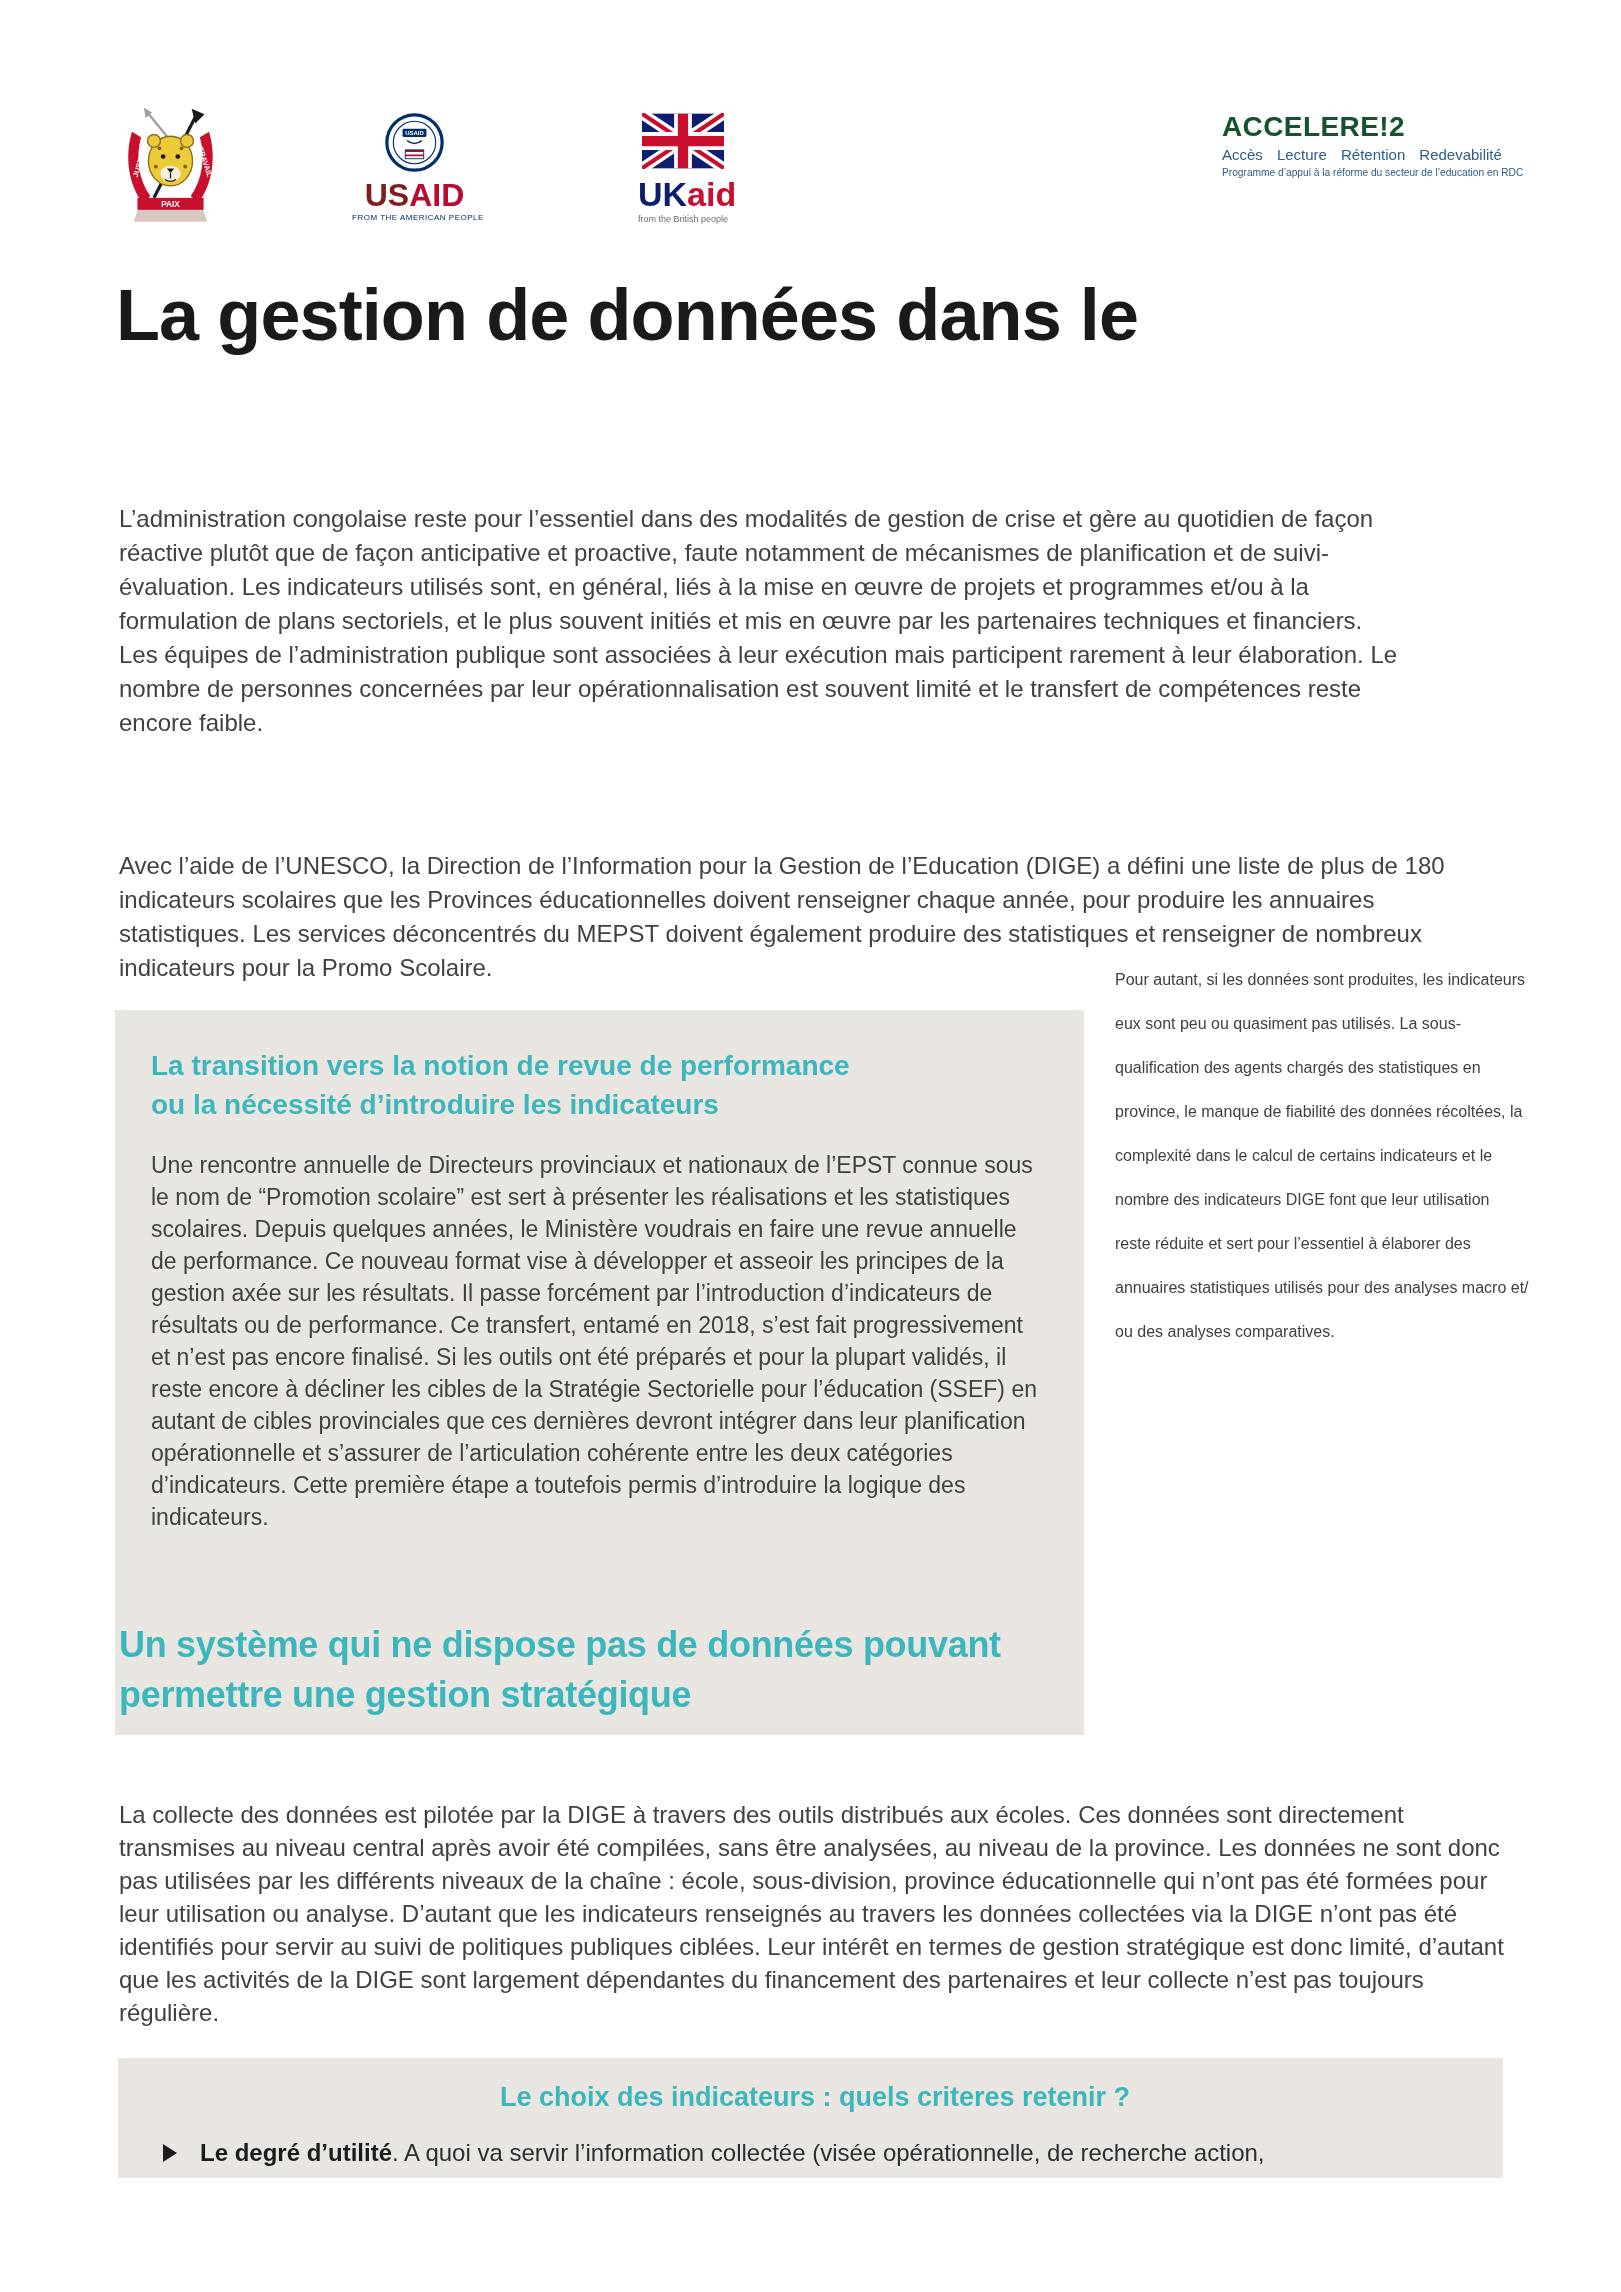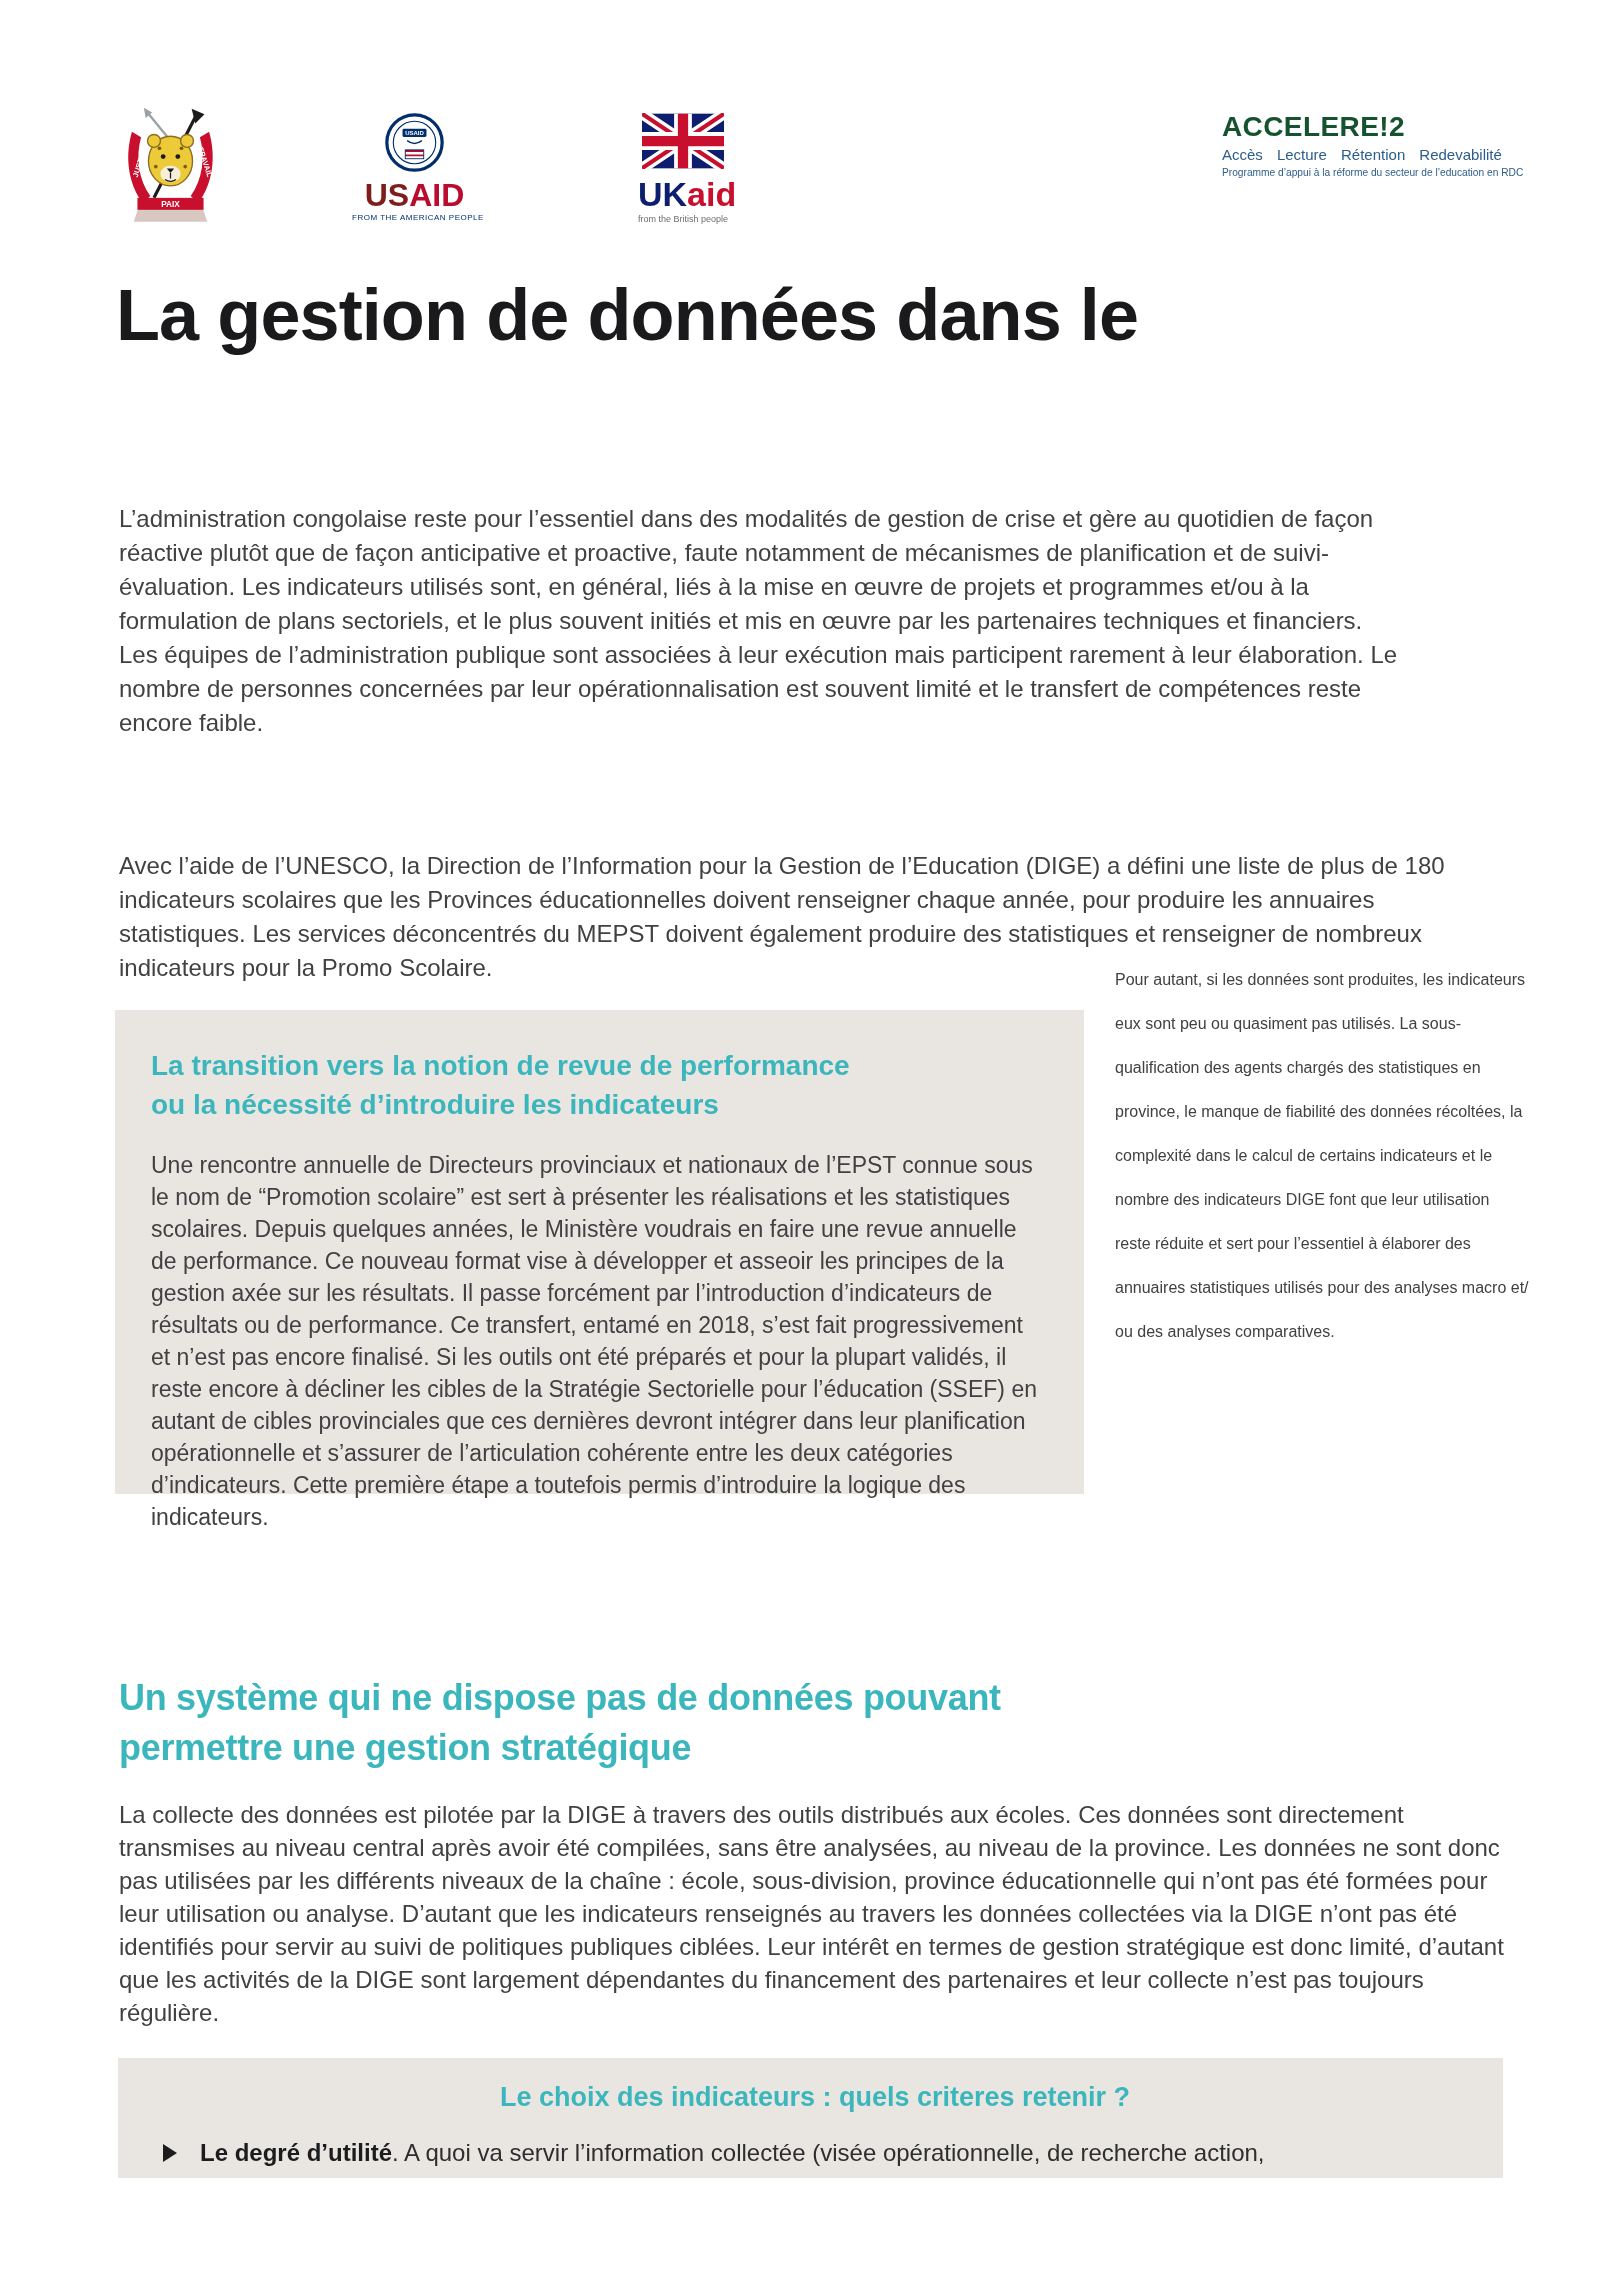--- a/index.html
+++ b/index.html
@@ -30,27 +30,27 @@
     font-size:72px;line-height:107px;font-weight:bold;color:#1a1a1c;letter-spacing:-0.9px;
   }
   .body-text{font-size:24px;line-height:34px;color:#414042;}
   .intro{position:absolute;left:119px;top:502px;width:1281px;}
   .h2{
     font-size:36px;line-height:50px;font-weight:bold;color:#3bb6bc;letter-spacing:-0.3px;
   }
   .h2-1{position:absolute;left:119px;top:781px;width:1343px;}
   .p1{position:absolute;left:119px;top:849px;width:1343px;}
   .callout1{
-    position:absolute;left:115px;top:1010px;width:969px;height:484px;
+    position:absolute;left:115px;top:1010px;width:969px;height:725px;
     background:#e9e6e1;box-sizing:border-box;padding:36px 36px 0 36px;
   }
   .callout-heading{font-size:28px;line-height:39px;font-weight:bold;color:#3bb6bc;}
   .callout-body{font-size:23px;line-height:32px;color:#414042;margin-top:25px;}
   .aside{position:absolute;left:1115px;top:958px;width:414px;font-size:16px;line-height:44px;color:#414042;}
-  .h2-2{position:absolute;left:119px;top:1673px;width:1343px;}
+  .h2-2{position:absolute;left:119px;top:1620px;width:1343px;}
   .p2{position:absolute;left:119px;top:1798px;width:1397px;line-height:33px;}
   .callout2{
     position:absolute;left:118px;top:2058px;width:1385px;height:120px;
     background:#e9e6e1;box-sizing:border-box;padding:21.5px 36px 0 45px;text-align:center;
   }
   .callout2-heading{font-size:27px;line-height:34px;font-weight:bold;color:#3bb6bc;}
   .bullet-row{display:flex;align-items:baseline;margin-top:23px;font-size:24px;line-height:32px;color:#2e2e30;}
   .bullet-tri{
     width:0;height:0;flex:0 0 auto;align-self:center;
     border-top:9.9px solid transparent;border-bottom:9.9px solid transparent;

